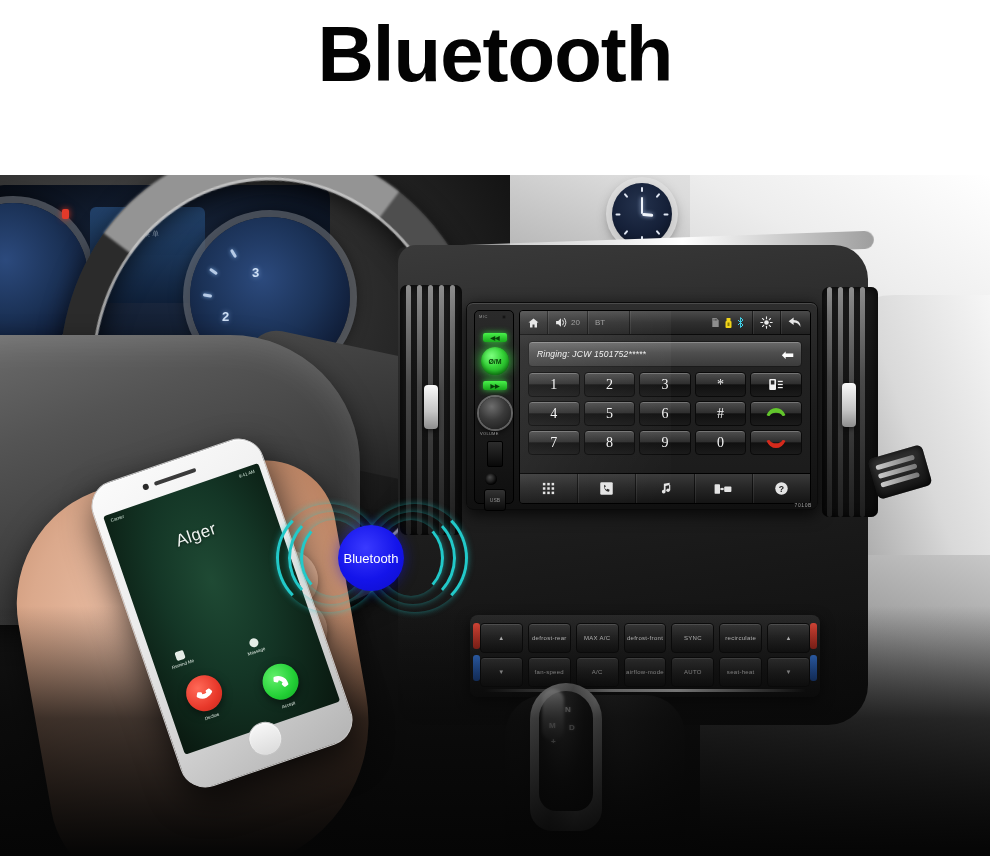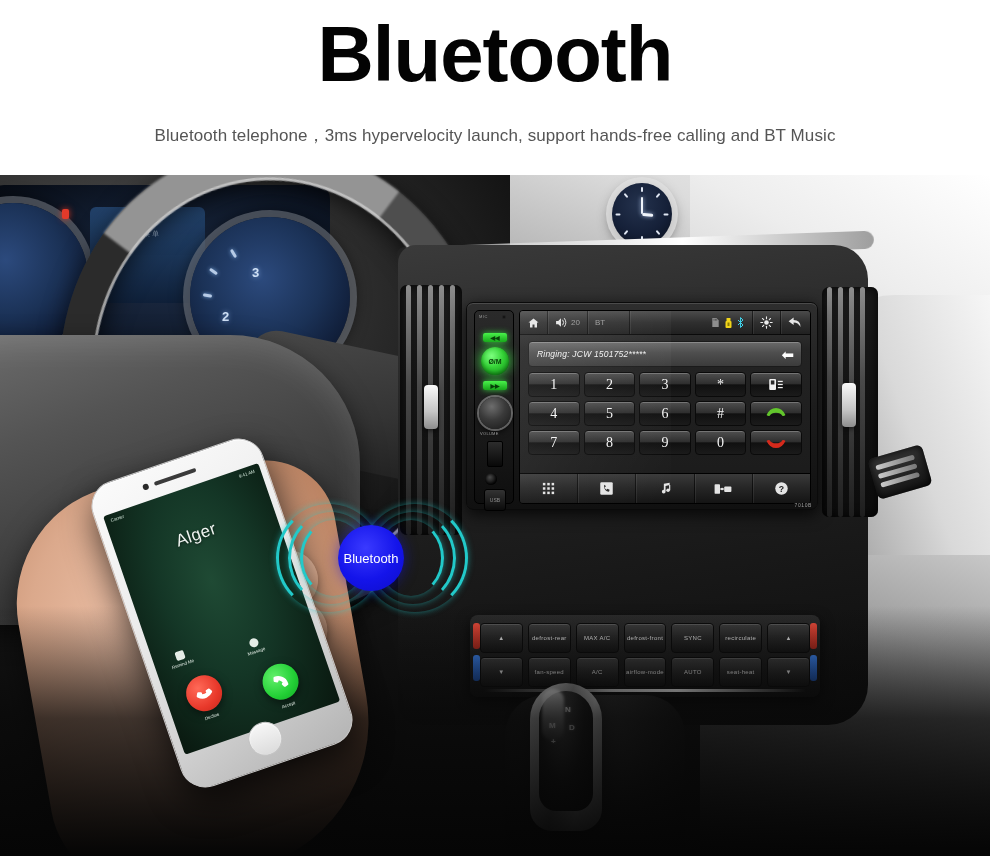--- a/index.html
+++ b/index.html
@@ -422,21 +422,20 @@
     border-radius: 140px 0 0 0;
   }
 </style>
 </head>
 <body>
 
 <div class="page">
 
   <div class="header">
     <div class="title">Bluetooth</div>
-    <div class="subtitle">Bluetooth telephone，3ms hypervelocity launch, support hands-free calling and BT Music</div>
   </div>
 
   <div class="photo">
 
     <div class="dash-top-light"></div>
     <div class="dash-top-light2"></div>
     <div class="dash-right-pillar"></div>
     <div class="dash-chrome-strip"></div>
     <div class="door-panel"></div>
 

